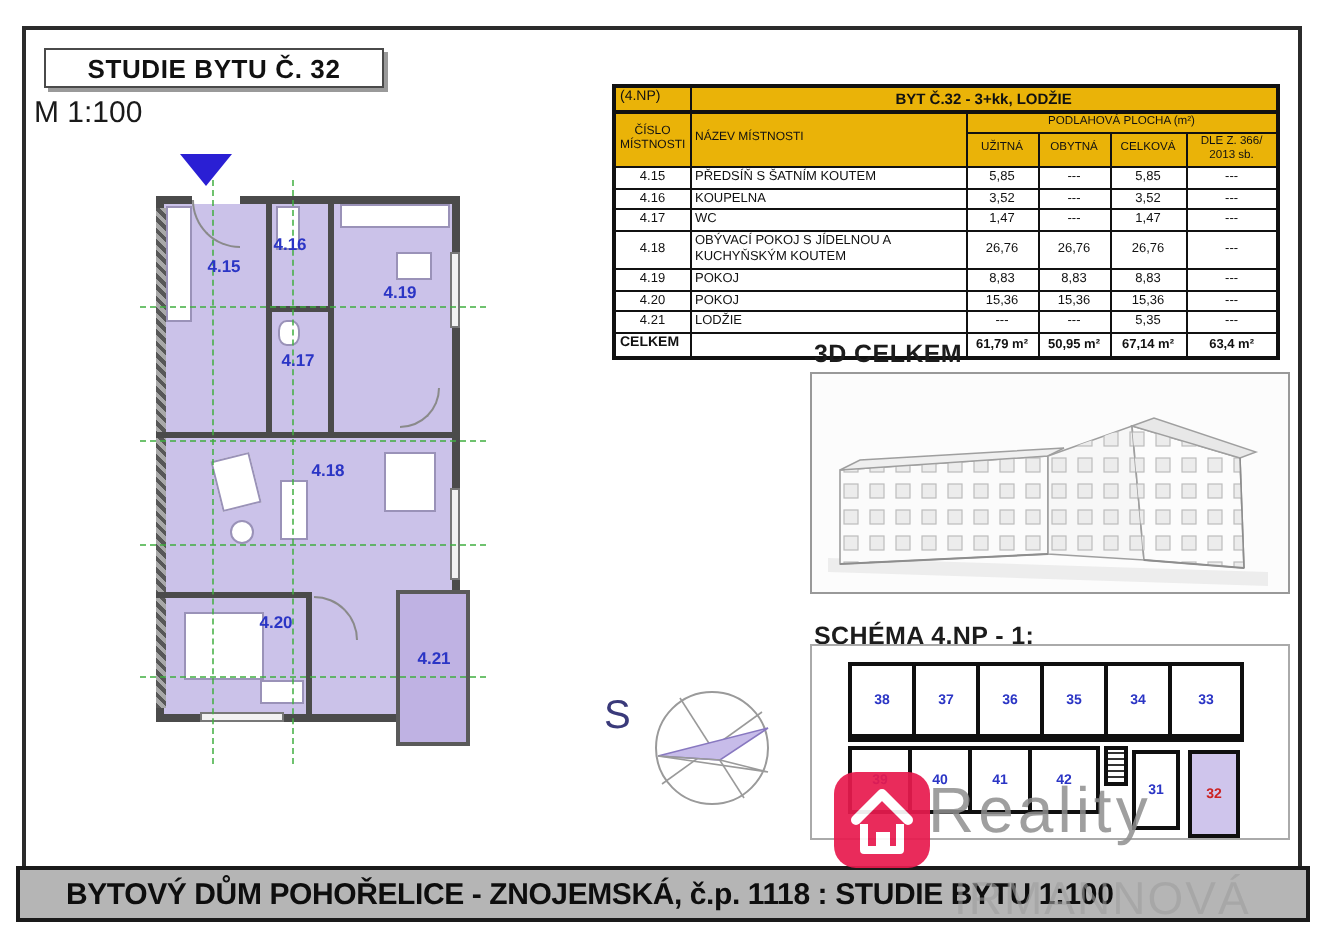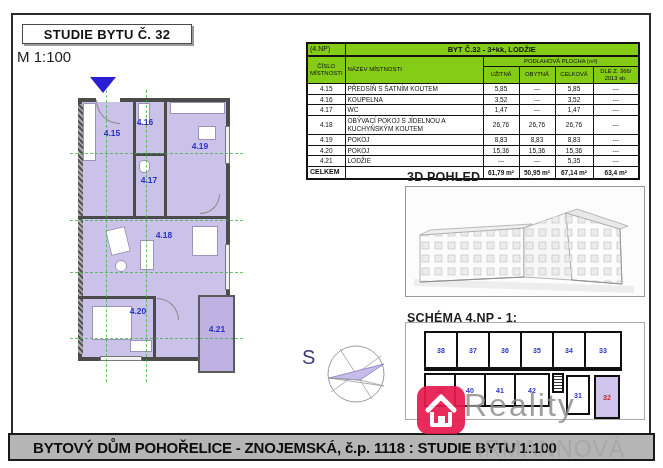--- a/index.html
+++ b/index.html
@@ -53,21 +53,21 @@
   .g-h { height:0; border-top:1px dashed #3fae3f; left:-8px; width:173px; }
   .g-h1 { top:55px; } .g-h2 { top:122px; } .g-h3 { top:174px; } .g-h4 { top:240px; }
   .room-no { position:absolute; transform:translate(-50%,-50%); font-size:8.5px; font-weight:bold; color:#2b35c5; }
   .entry-tri { left:12px; top:-21px; width:0; height:0; border-left:13px solid transparent;
                border-right:13px solid transparent; border-top:16px solid #2a1fd4; }
 
   
   .tblwrap { left:306px; top:42px; width:332px; }
   table { border-collapse:collapse; width:100%; border:2px solid #111; table-layout:fixed; }
   td { border:1px solid #111; font-size:6.5px; color:#111; padding:1px 2px; line-height:1.2; text-align:center; vertical-align:middle; }
-  .hdr { background:#84cc16;padding-left:16px; }
+  .hdr { background:#eab308;padding-left:16px; }
   .floor-cell { text-align:left; font-size:7px; border-bottom:2px solid #111; }
   .byt-title { font-size:7.5px; font-weight:bold; border-bottom:2px solid #111; }
   .colhdr { font-size:6px; }
   .subhdr { font-size:5.8px; }
   .name-cell { text-align:left; }
   .total td { font-weight:bold; font-size:6.5px; }
   .total .tl { text-align:left; font-size:7px; }
 
   
   .sec-label { font-size:12.5px; font-weight:600; color:#1c1c1c; letter-spacing:.2px; }
@@ -235,21 +235,21 @@
         <td></td>
         <td>61,79 m²</td>
         <td>50,95 m²</td>
         <td>67,14 m²</td>
         <td>63,4 m²</td>
       </tr>
     </tbody>
       </table>
   </div>
 
-  <div class="abs sec-label l-3d">3D POHLED</div>
+  <div class="abs sec-label l-3d">3D CELKEM</div>
   <div class="abs box3d">
     <svg width="238" height="109" viewBox="0 0 238 109">
       <defs>
         <pattern id="win" width="13" height="13" patternUnits="userSpaceOnUse">
           <rect x="3" y="3" width="7" height="7" fill="#ececec" stroke="#bdbdbd" stroke-width="0.6"></rect>
         </pattern>
       </defs>
       <polygon points="8,92 228,99 228,106 8,99" fill="#ededed"></polygon>
       <polygon points="14,48 118,41 118,90 14,95" fill="#fbfbfb" stroke="#9f9f9f" stroke-width="0.8"></polygon>
       <polygon points="14,48 118,41 118,90 14,95" fill="url(#win)"></polygon>

